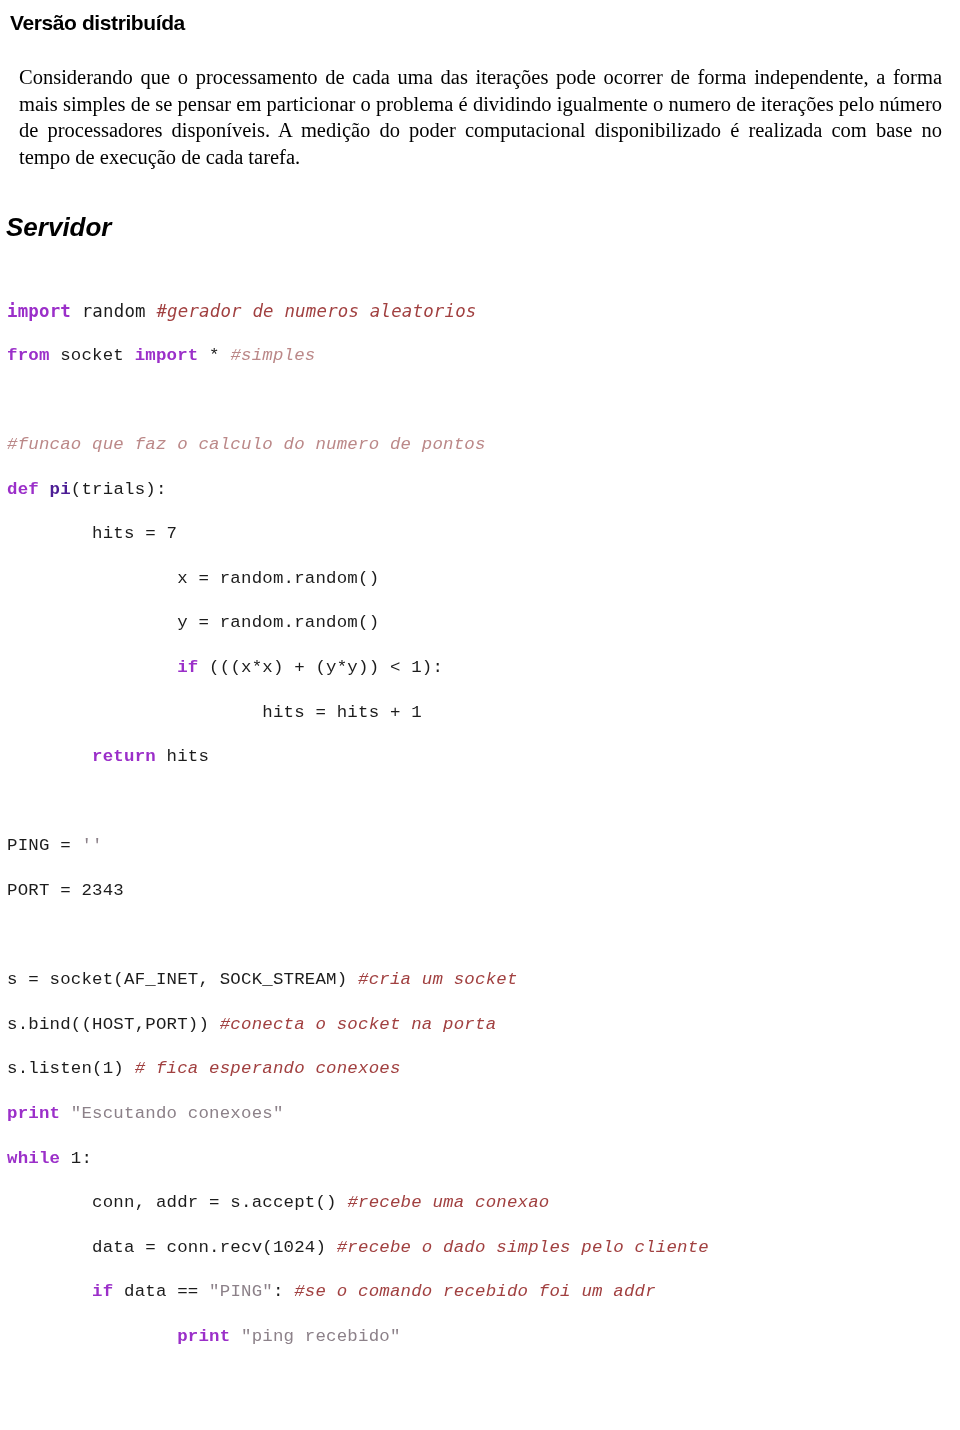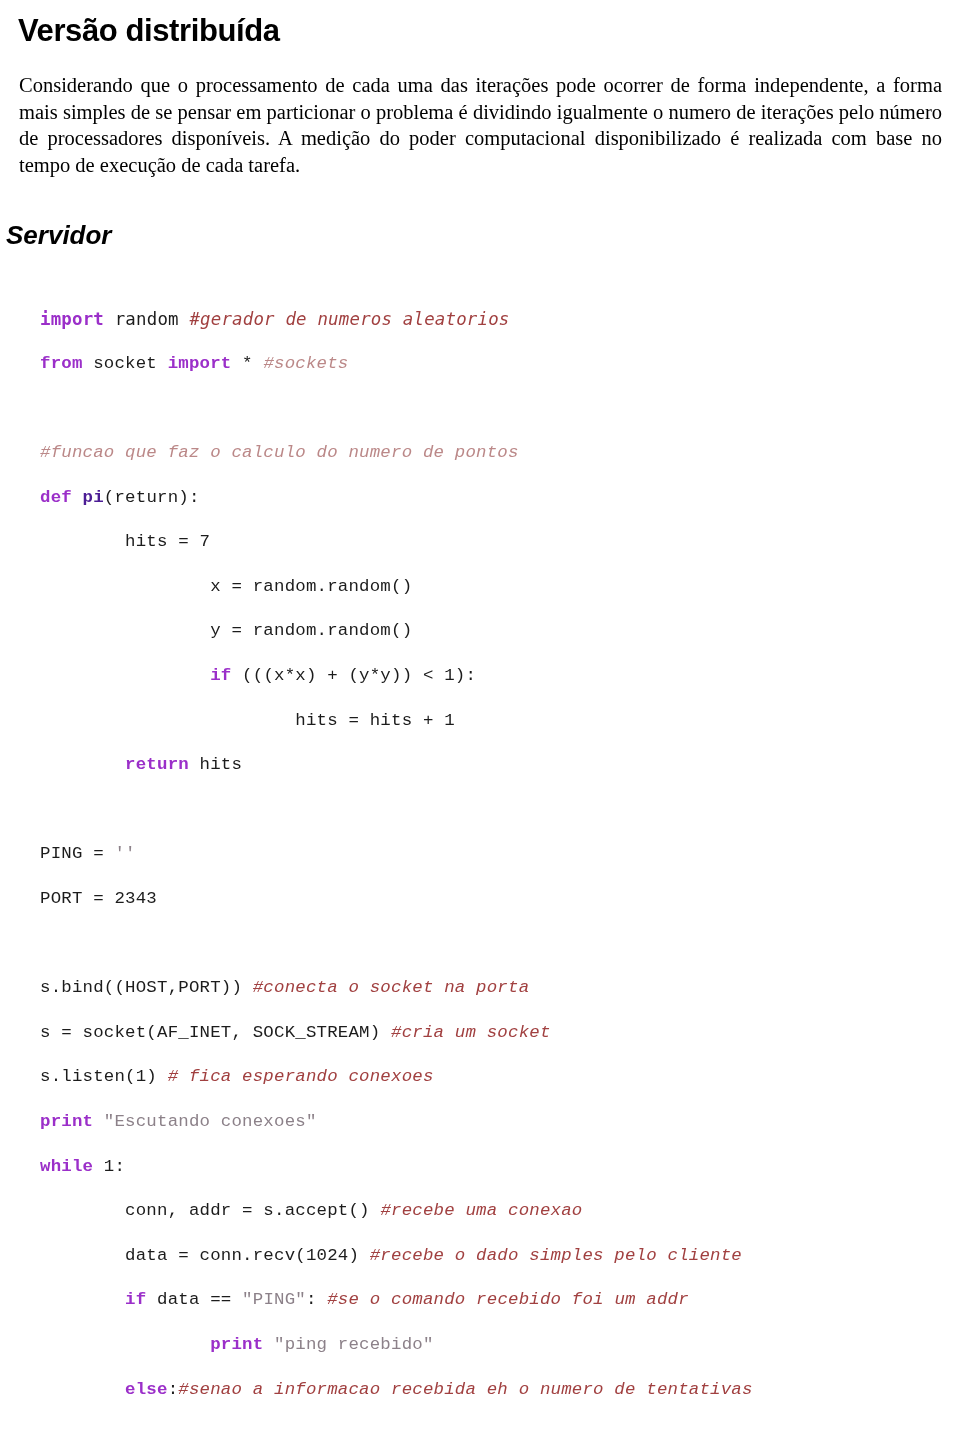--- a/index.html
+++ b/index.html
@@ -19,24 +19,24 @@
     width: 960px;
     height: 1430px;
     box-sizing: border-box;
     padding: 0 2px;
   }
 
   
   .doc-title {
     font-family: "Liberation Sans", sans-serif;
     font-weight: bold;
-    font-size: 31px;
+    font-size: 21px;
     line-height: 34px;
     letter-spacing: -0.4px;
-    margin: 12px;
+    margin: 4px;
     padding: 2px 0 0 4px;
     color: #000;
   }
   .section-title {
     font-family: "Liberation Sans", sans-serif;
     font-weight: bold;
     font-style: italic;
     font-size: 26px;
     line-height: 30px;
     margin: 0;
@@ -59,21 +59,21 @@
   .code {
     font-family: "Liberation Mono", "DejaVu Sans Mono", monospace;
     font-size: 17.4px;
     line-height: 22.3px;
     white-space: pre-wrap;
     word-break: break-word;
     padding-left: 5px;
     color: #1c1c1c;
     letter-spacing: 0.2px;
   }
-  .code .ln { display: block; min-height: 22.3px; margin-left: 33px; }
+  .code .ln { display: block; min-height: 22.3px; }
   .code .blank { display: block; height: 22.3px; }
 
   
   .kw   { color: #9B2FC9; font-weight: bold; }
   .fn   { color: #4c1d95; font-weight: bold; text-decoration: none; }
   .cm   { color: #A14040; font-style: italic; }
   .cm-l { color: #BB8888; font-style: italic; }
   .st   { color: #8C8189; }
   .pl   { color: #1c1c1c; }
 
@@ -96,44 +96,43 @@
   <p class="body-par">Considerando que o processamento de cada uma das iterações pode ocorrer de forma independente, a forma mais simples de se pensar em particionar o problema é dividindo igualmente o numero de iterações pelo número de processadores disponíveis. A medição do poder computacional disponibilizado é realizada com base no tempo de execução de cada tarefa.</p>
 
   <div class="gap-a"></div>
 
   <h2 class="section-title">Servidor</h2>
 
   <div class="gap-b"></div>
 
   <div class="code">
 <span class="ln first-line"><span class="kw">import</span><span class="pl"> random </span><span class="cm">#gerador de numeros aleatorios</span></span>
-<span class="ln"><span class="kw">from</span><span class="pl"> socket </span><span class="kw">import</span><span class="pl"> * </span><span class="cm-l">#sockets</span></span>
+<span class="ln"><span class="kw">from</span><span class="pl"> socket </span><span class="kw">import</span><span class="pl"> * </span><span class="cm-l">#simples</span></span>
 <span class="blank"></span>
 <span class="ln"><span class="cm-l">#funcao que faz o calculo do numero de pontos</span></span>
-<span class="ln"><span class="kw">def</span><span class="pl"> </span><span class="fn">pi</span><span class="pl">(return):</span></span>
+<span class="ln"><span class="kw">def</span><span class="pl"> </span><span class="fn">pi</span><span class="pl">(trials):</span></span>
 <span class="ln"><span class="pl">        hits = 7</span></span>
 <span class="ln"><span class="pl">                x = random.random()</span></span>
 <span class="ln"><span class="pl">                y = random.random()</span></span>
 <span class="ln"><span class="pl">                </span><span class="kw">if</span><span class="pl"> (((x*x) + (y*y)) &lt; 1):</span></span>
 <span class="ln"><span class="pl">                        hits = hits + 1</span></span>
 <span class="ln"><span class="pl">        </span><span class="kw">return</span><span class="pl"> hits</span></span>
 <span class="blank"></span>
 <span class="ln"><span class="pl">PING = </span><span class="st">''</span></span>
 <span class="ln"><span class="pl">PORT = 2343</span></span>
 <span class="blank"></span>
+<span class="ln"><span class="pl">s = socket(AF_INET, SOCK_STREAM) </span><span class="cm">#cria um socket</span></span>
 <span class="ln"><span class="pl">s.bind((HOST,PORT)) </span><span class="cm">#conecta o socket na porta</span></span>
-<span class="ln"><span class="pl">s = socket(AF_INET, SOCK_STREAM) </span><span class="cm">#cria um socket</span></span>
 <span class="ln"><span class="pl">s.listen(1) </span><span class="cm"># fica esperando conexoes</span></span>
 <span class="ln"><span class="kw">print</span><span class="st"> "Escutando conexoes"</span></span>
 <span class="ln"><span class="kw">while</span><span class="pl"> 1:</span></span>
 <span class="ln"><span class="pl">        conn, addr = s.accept() </span><span class="cm">#recebe uma conexao</span></span>
 <span class="ln"><span class="pl">        data = conn.recv(1024) </span><span class="cm">#recebe o dado simples pelo cliente</span></span>
 <span class="ln"><span class="pl">        </span><span class="kw">if</span><span class="pl"> data == </span><span class="st">"PING"</span><span class="pl">: </span><span class="cm">#se o comando recebido foi um addr</span></span>
 <span class="ln"><span class="pl">                </span><span class="kw">print</span><span class="st"> "ping recebido"</span></span>
-<span class="ln"><span class="pl">        </span><span class="kw">else</span><span class="pl">:</span><span class="cm">#senao a informacao recebida eh o numero de tentativas</span></span>
 
 
 
 
 
   </div>
 
 </div>
 
 </body></html>

